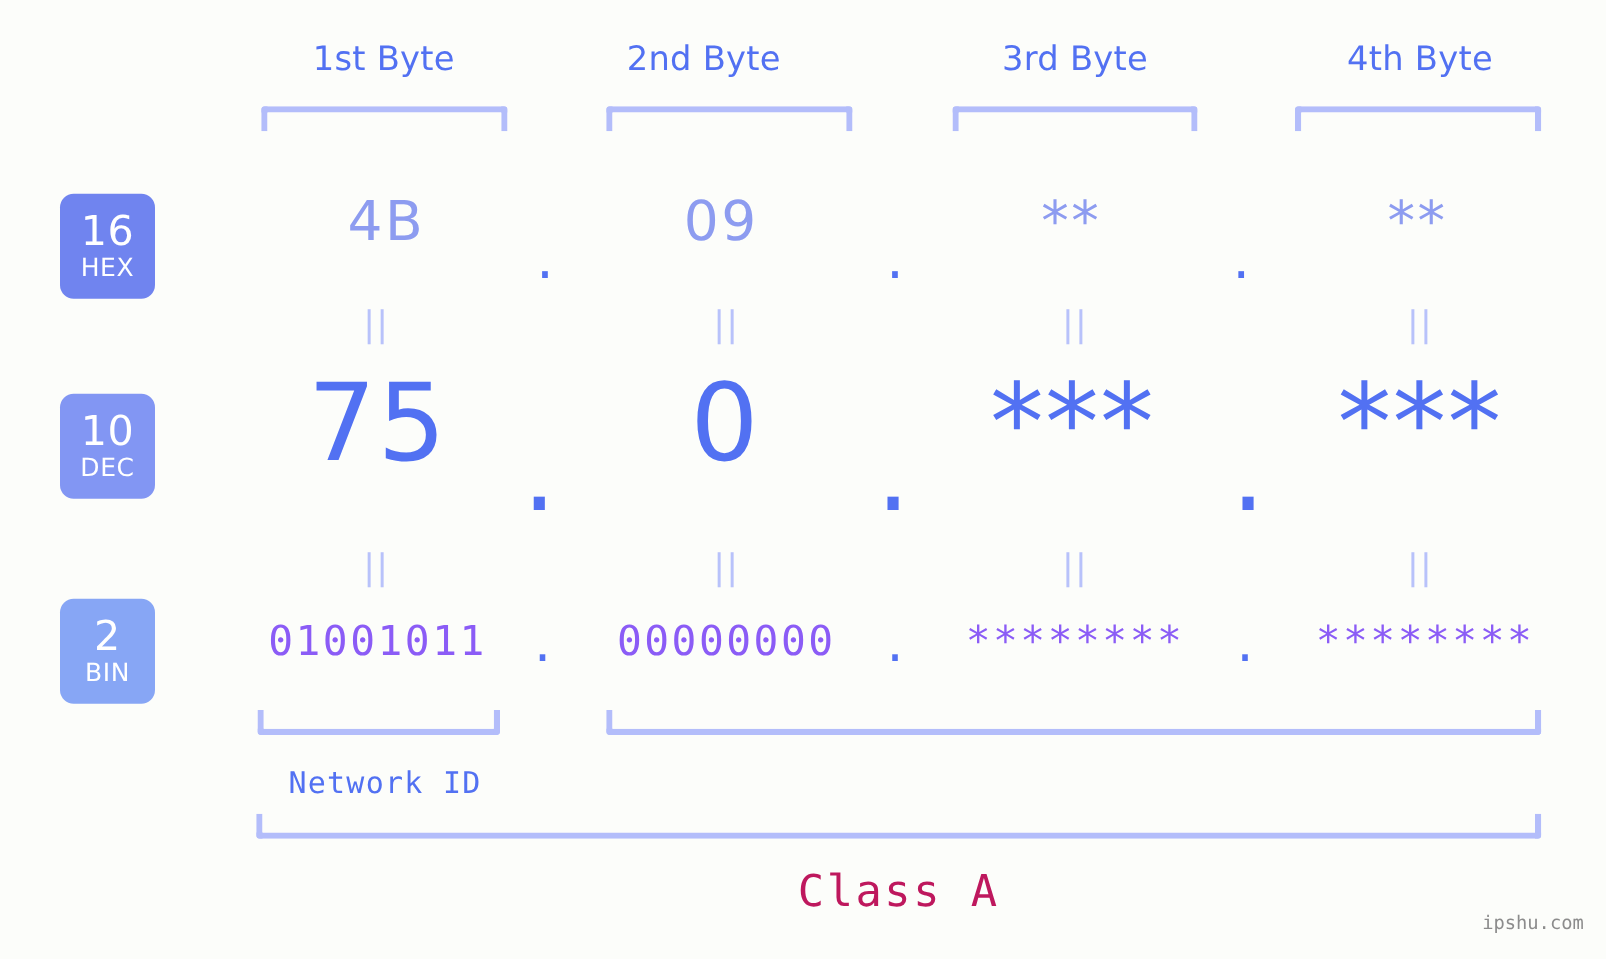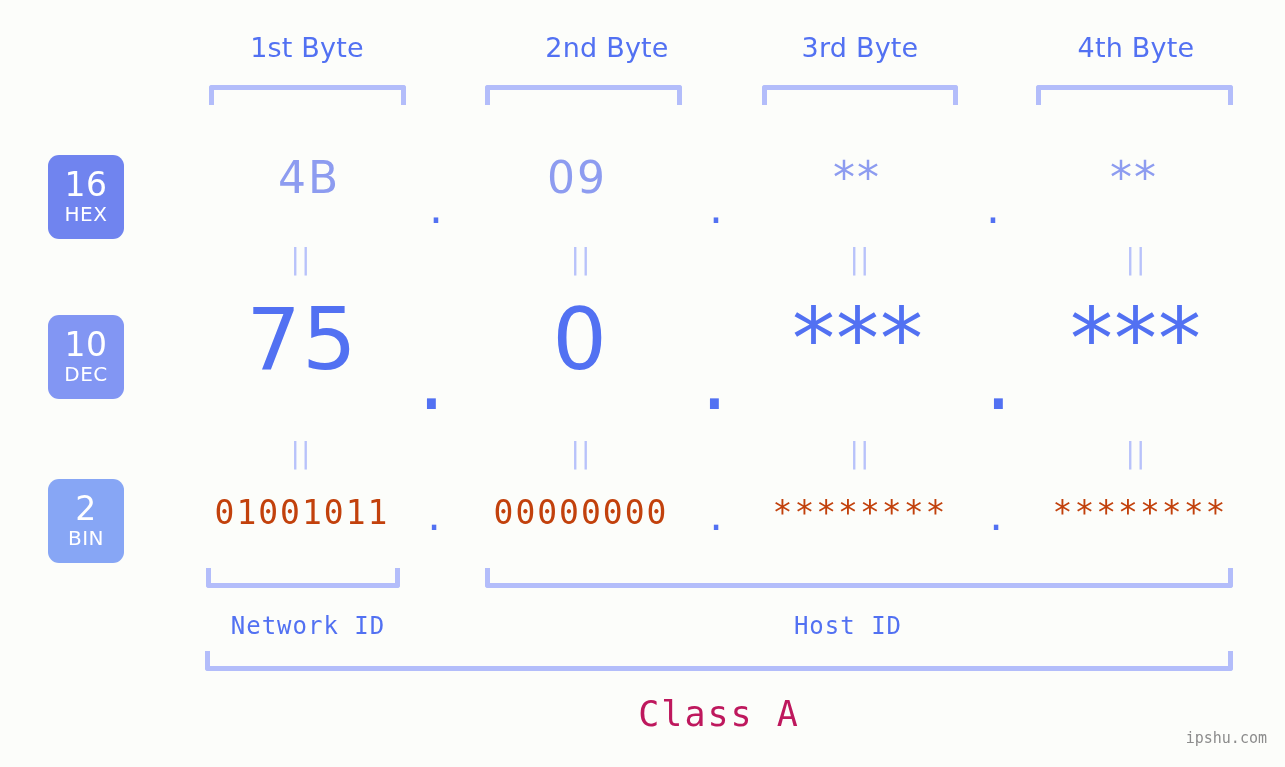--- a/index.html
+++ b/index.html
@@ -129,21 +129,21 @@
     font-size: 86px;
     color: #5271f2;
     line-height: 1;
   }
 
   
   .row-bin .cell {
     top: 496px;
     width: 260px;
     font-size: 33px;
-    color: #c2410c;
+    color: #8b5cf6;
     letter-spacing: 2px;
     line-height: 1;
     font-family: "DejaVu Sans Mono", monospace;
   }
   .row-bin .dot {
     top: 500px;
     width: 30px;
     font-size: 36px;
     color: #5271f2;
     line-height: 1;
@@ -193,21 +193,21 @@
     color: #8c8c8c;
     letter-spacing: 0px;
   }
 </style>
 </head>
 <body>
 
 <div id="stage">
 
   <div class="byte-header" style="left:192px;">1st Byte</div>
-  <div class="byte-header" style="left:492px;text-align:center;">2nd Byte</div>
+  <div class="byte-header" style="left:448px;text-align:center;">2nd Byte</div>
   <div class="byte-header" style="left:745px;">3rd Byte</div>
   <div class="byte-header" style="left:1021px;">4th Byte</div>
 
   <div class="bracket-top" style="left:209px; top:85px; width:197px;"></div>
   <div class="bracket-top" style="left:485px; top:85px; width:197px;"></div>
   <div class="bracket-top" style="left:762px; top:85px; width:196px;"></div>
   <div class="bracket-top" style="left:1036px; top:85px; width:197px;"></div>
 
   <div class="badge" id="badge-hex">
     <span class="num">16</span>
@@ -270,20 +270,19 @@
     <div class="cell" style="left:730px;">********</div>
     <div class="cell dot" style="left:982px;">.</div>
 
     <div class="cell" style="left:1010px;">********</div>
   </div>
 
   <div class="bracket-bottom" style="left:206px; top:568px; width:194px;"></div>
   <div class="bracket-bottom" style="left:485px; top:568px; width:748px;"></div>
 
   <div class="region-label" style="left:183px; top:612px; width:250px;">Network ID</div>
-  <div class="region-label" style="left:734px; top:612px; width:228px;">Host ID</div>
 
   <div class="bracket-bottom" style="left:205px; top:651px; width:1028px;"></div>
   <div class="class-label" style="left:205px; top:694px; width:1028px;">Class A</div>
 
   <div id="watermark">ipshu.com</div>
 
 </div>
 
 </body></html>

